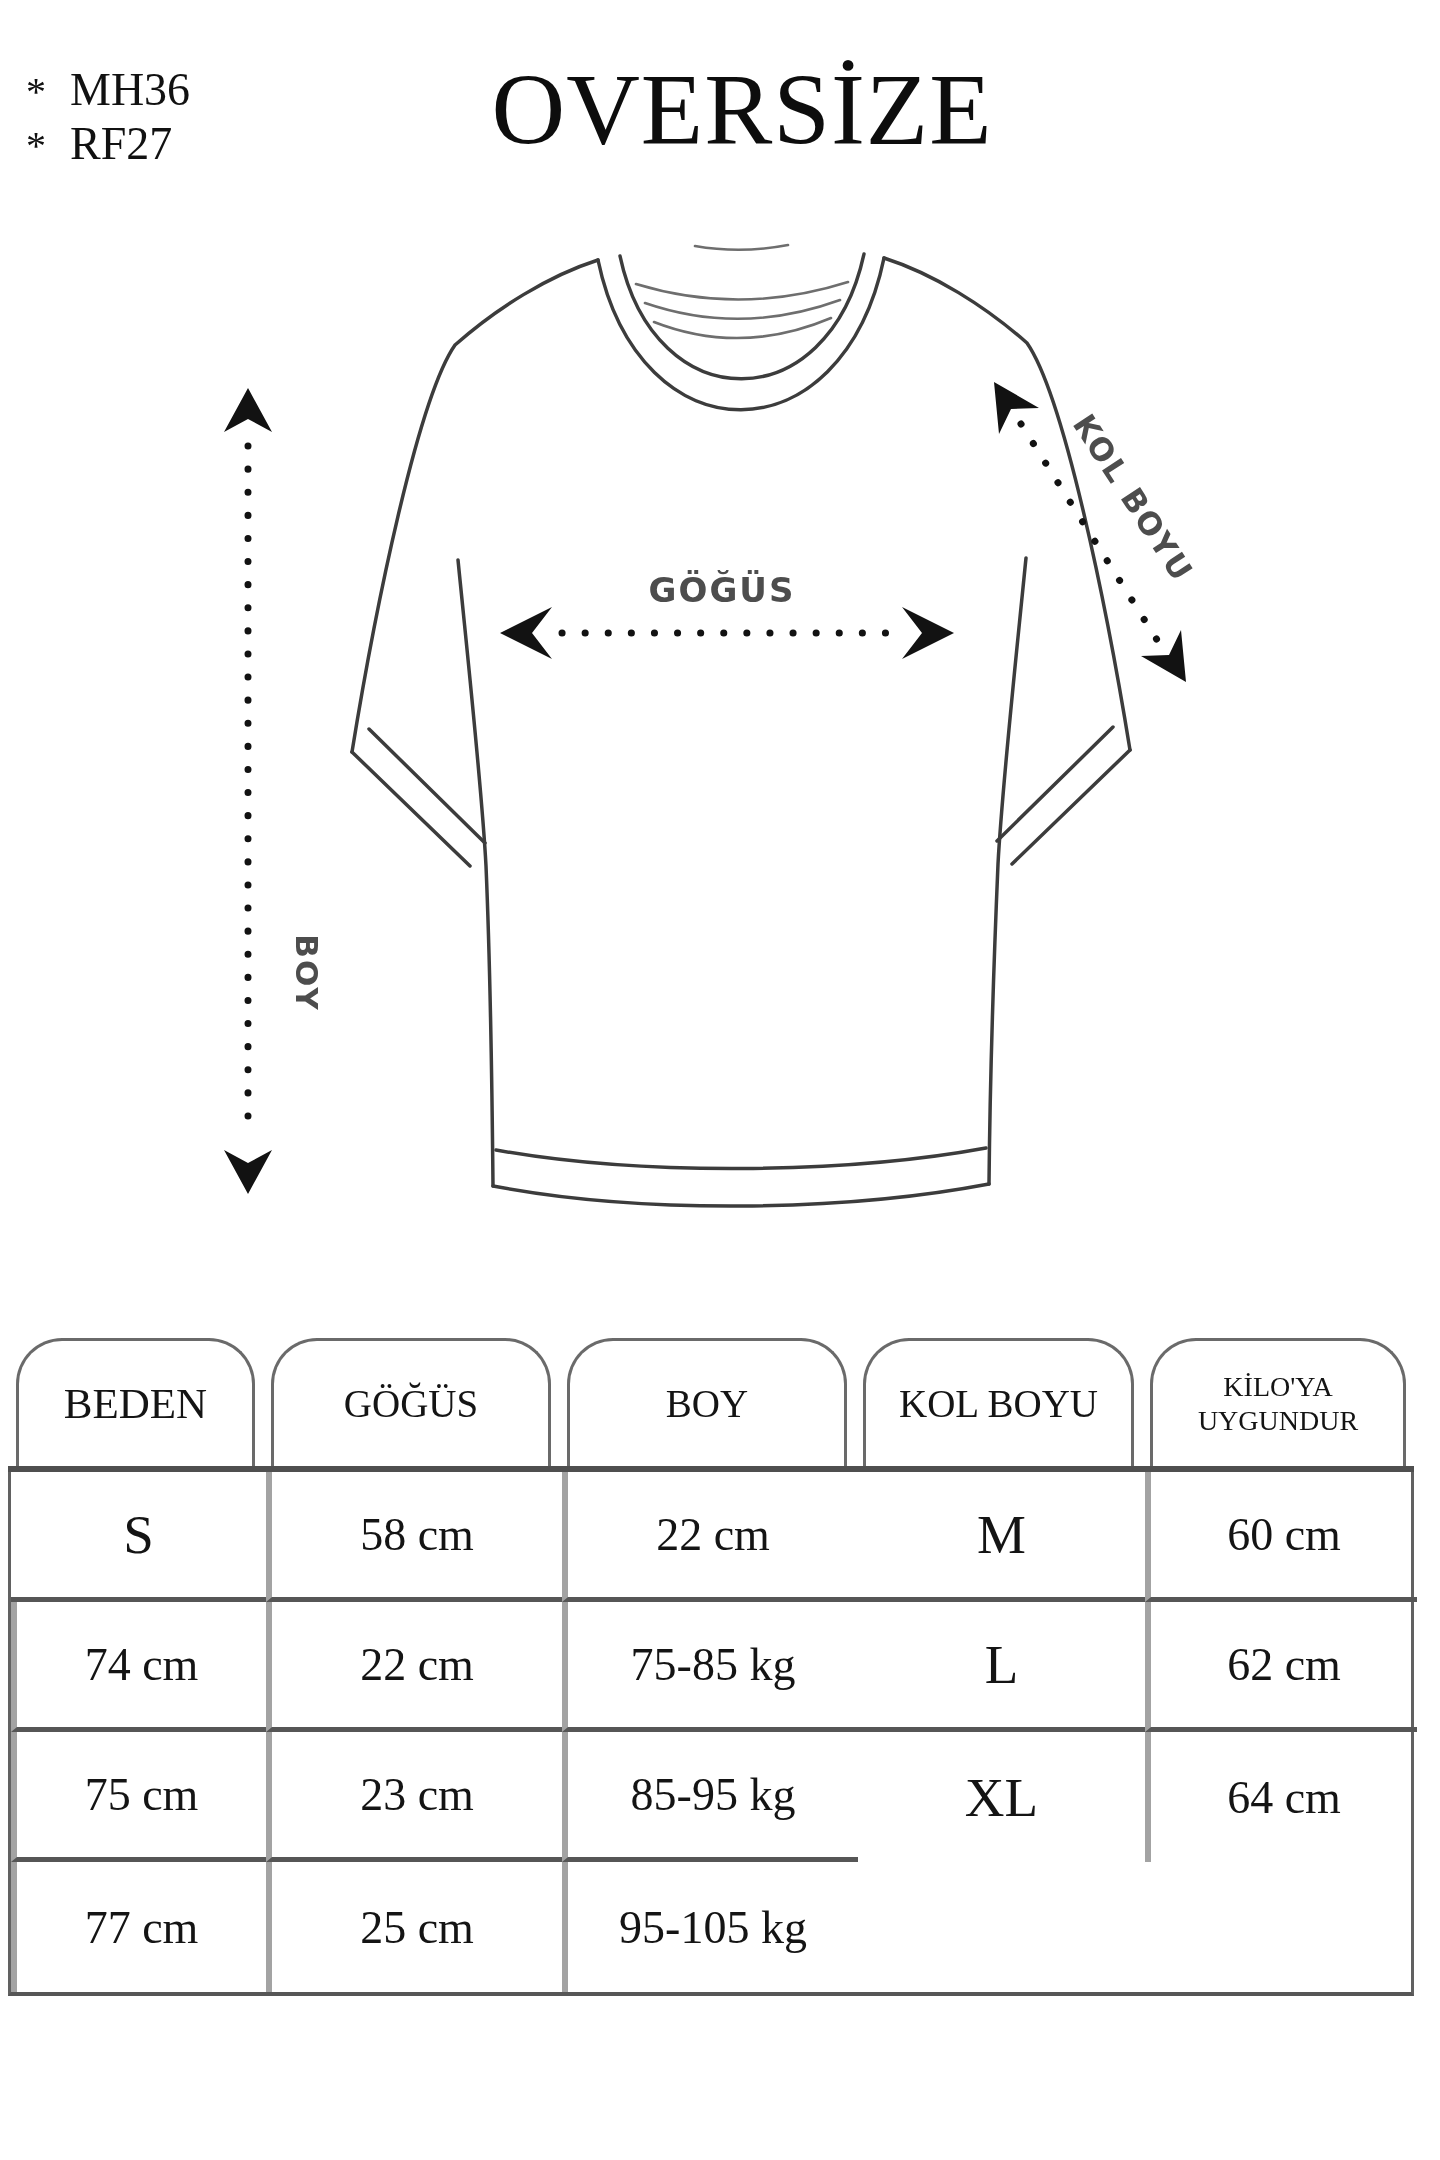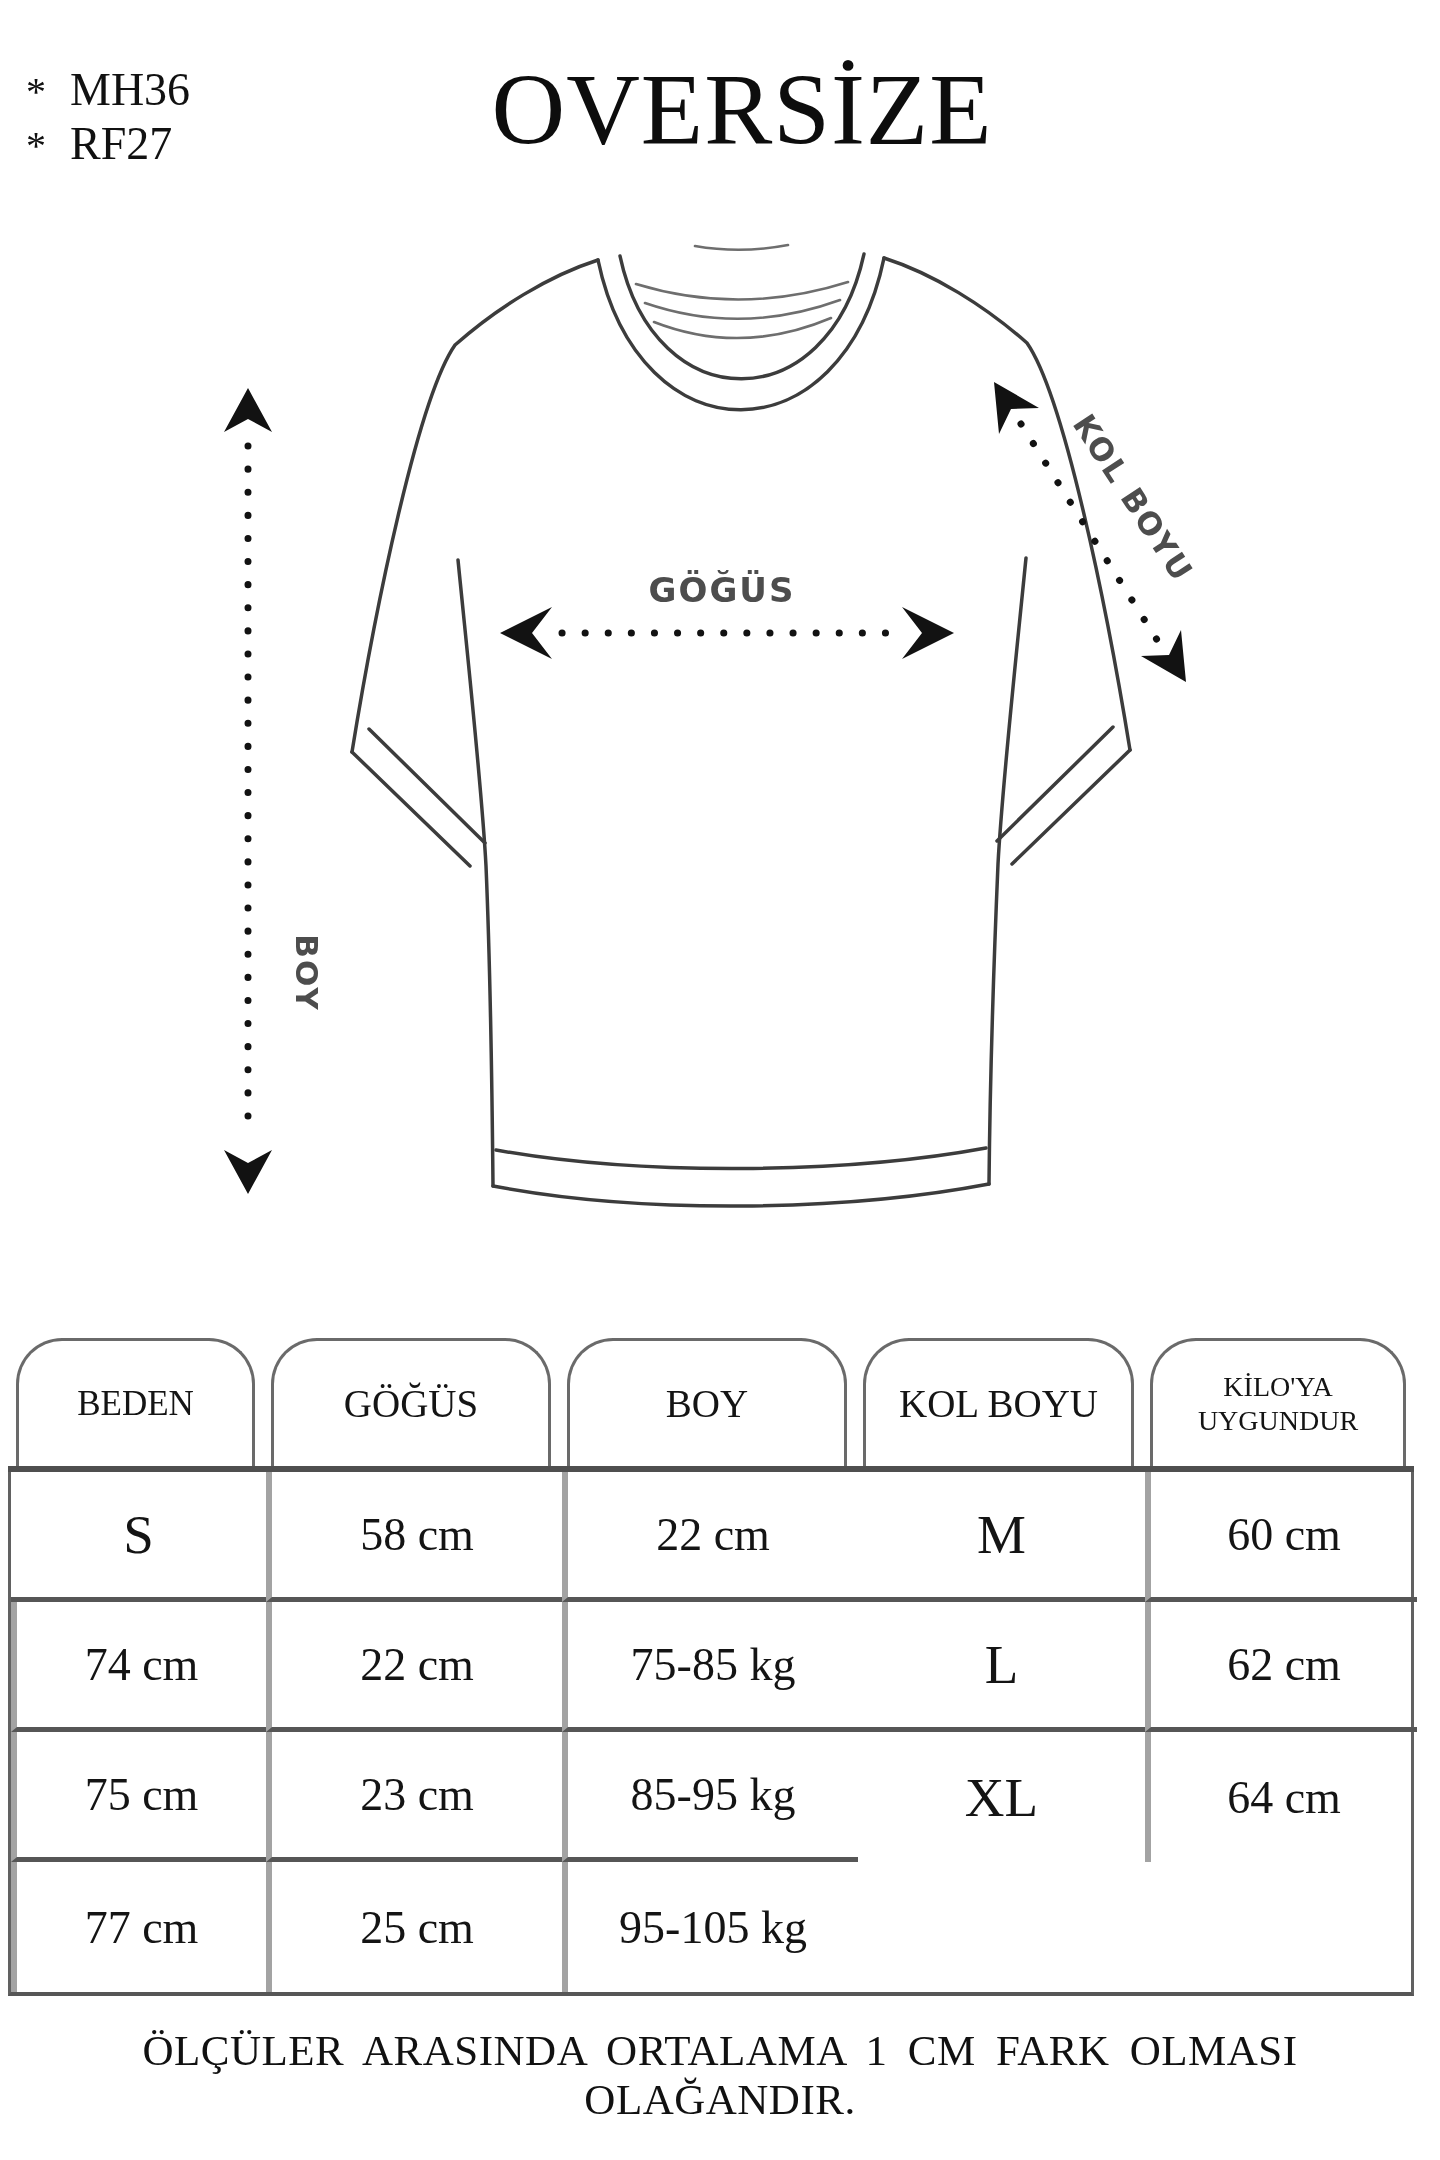--- a/index.html
+++ b/index.html
@@ -73,21 +73,21 @@
     border-bottom: none;
     border-radius: 46px 46px 0 0;
     display: flex;
     align-items: center;
     justify-content: center;
     text-align: center;
     font-size: 39px;
     color: #141414;
     box-sizing: border-box;
   }
-  .tab.first { font-size: 35px; }
+  .tab.first { font-size: 43px; }
   .tab .wrap-narrow {
     max-width: 200px;
     font-size: 28px;
     line-height: 34px;
   }
   .t-body {
     display: grid;
     grid-template-columns: 255px 296px 296px 287px 272px;
     border-left: 3px solid #616161;
     border-right: 3px solid #616161;
@@ -246,15 +246,14 @@
       <div class="cell colsep rowsep">85-95 kg</div>
 
       <div class="cell size">XL</div>
       <div class="cell colsep">64 cm</div>
       <div class="cell colsep">77 cm</div>
       <div class="cell colsep">25 cm</div>
       <div class="cell colsep">95-105 kg</div>
     </div>
   </div>
 
-  <div class="note">ÖLÇÜLER ARASINDA ORTALAMA 1 CM FARK OLMASI OLAĞANDIR.</div>
 
 </div>
 
 </body></html>

